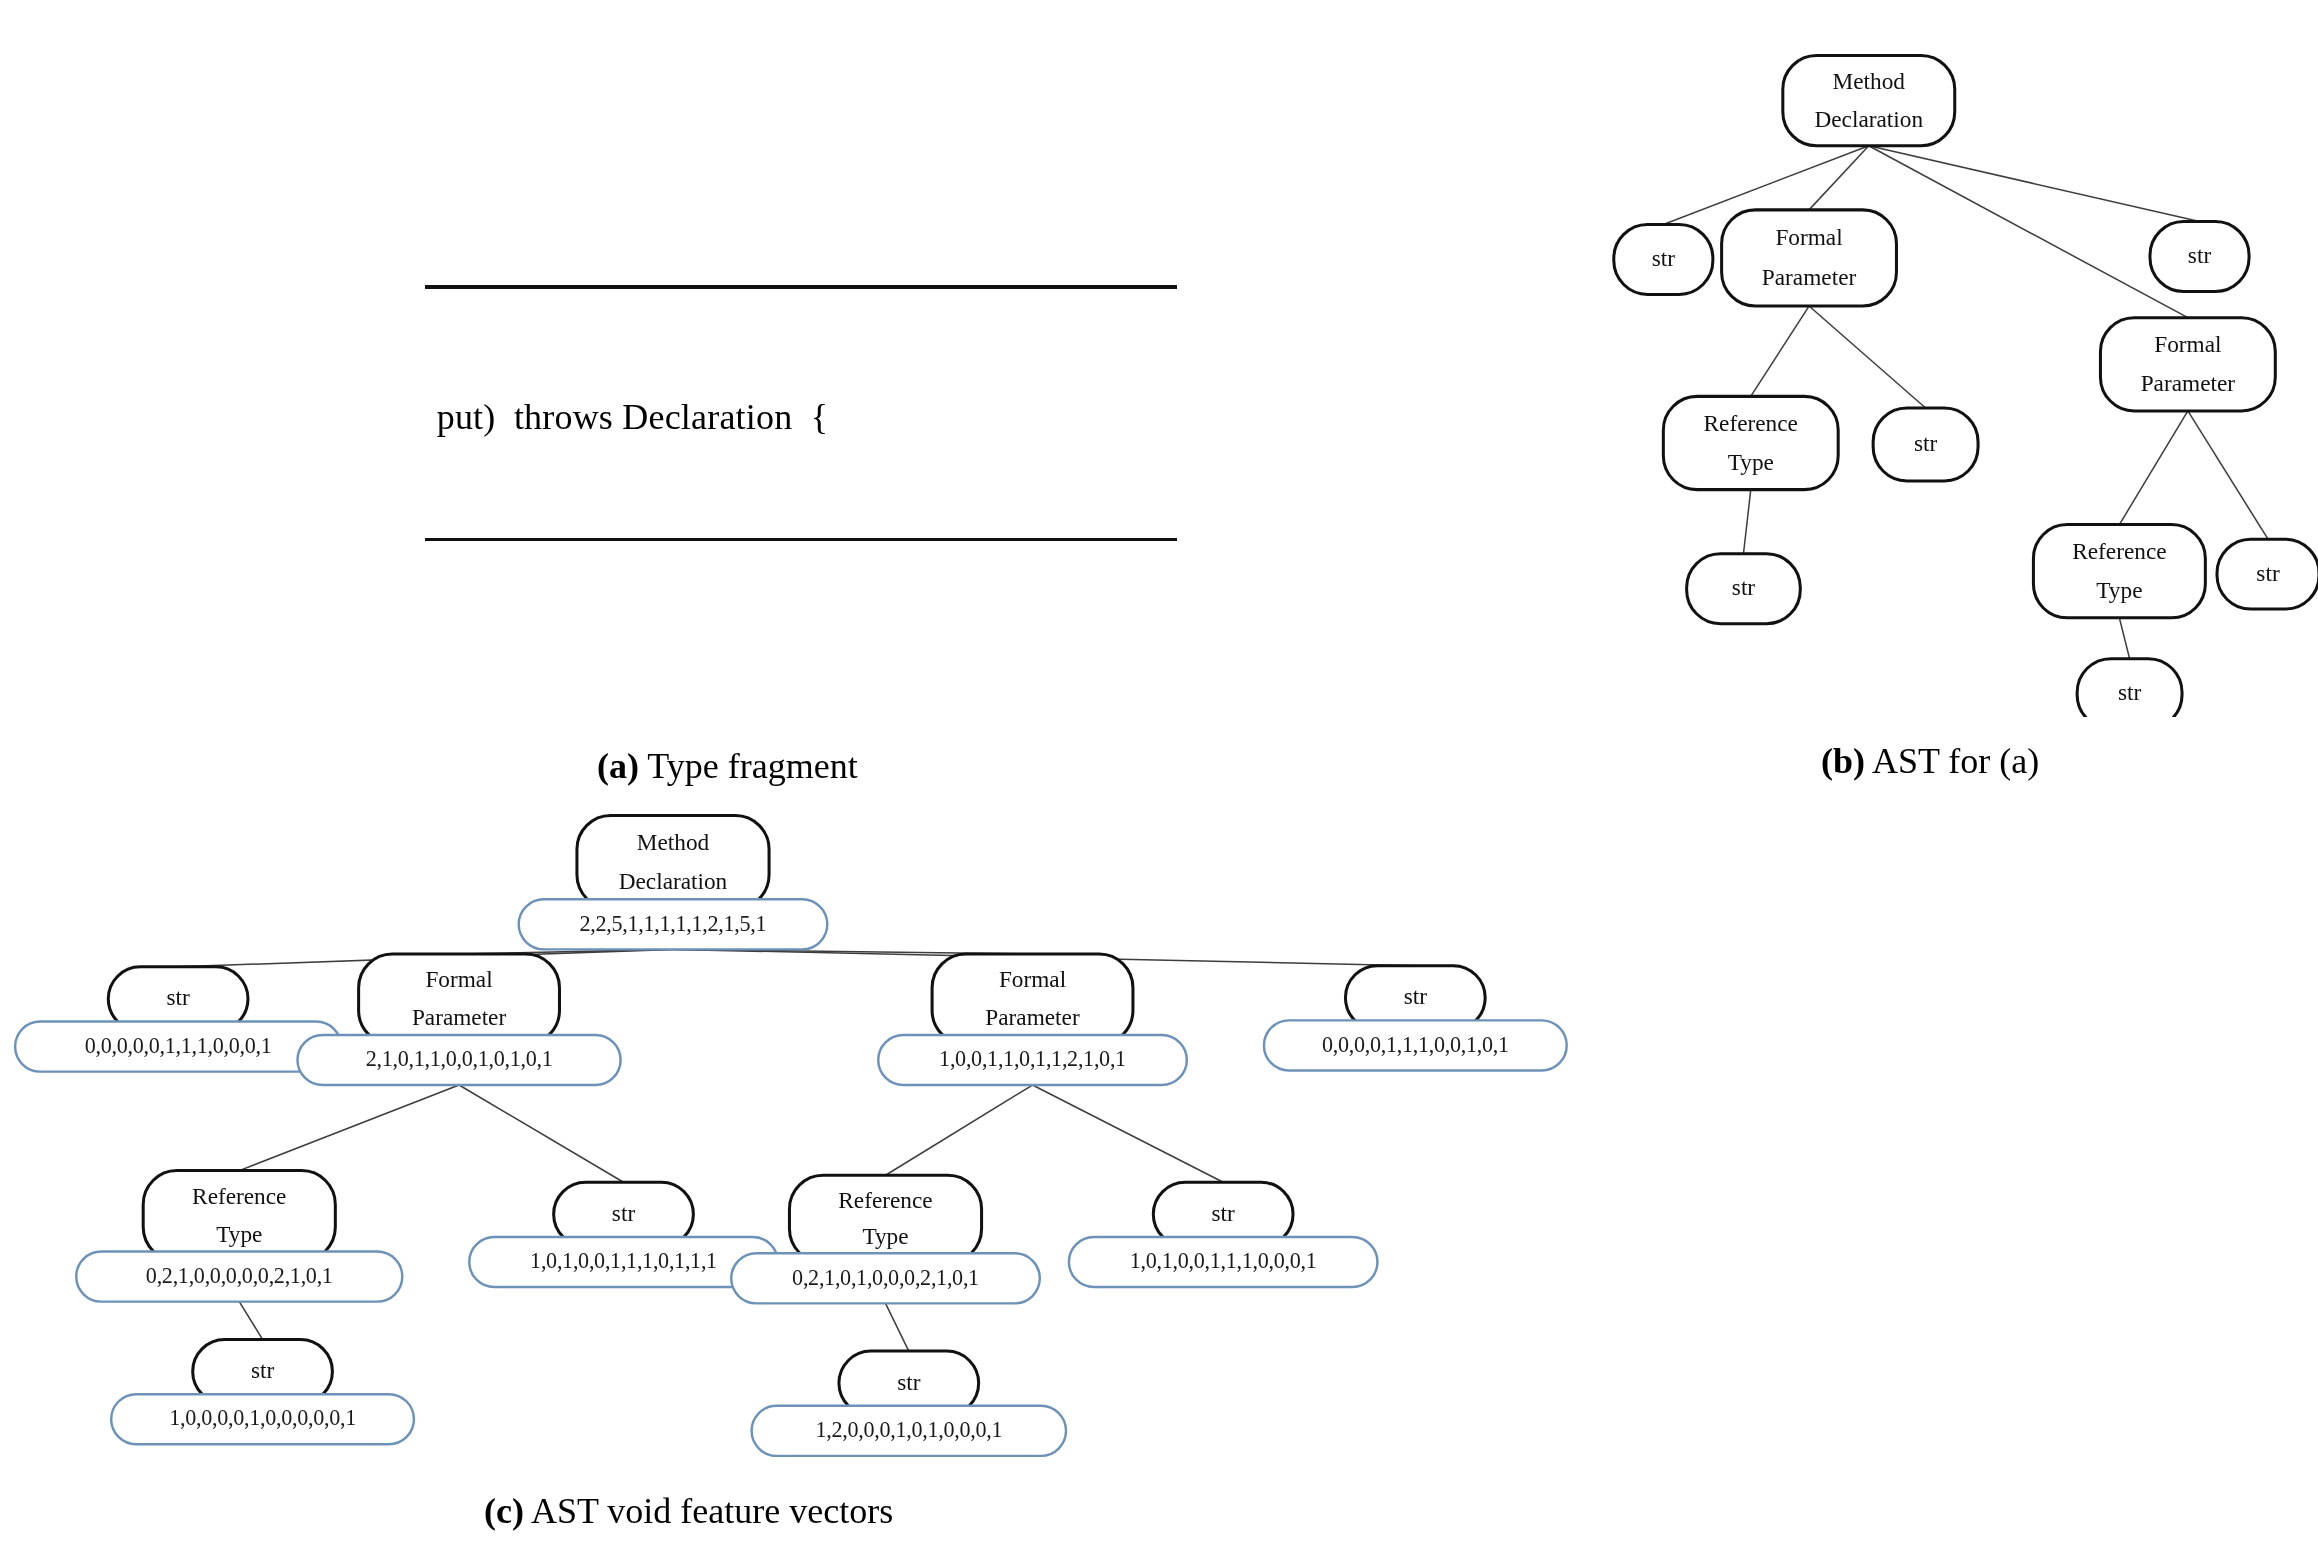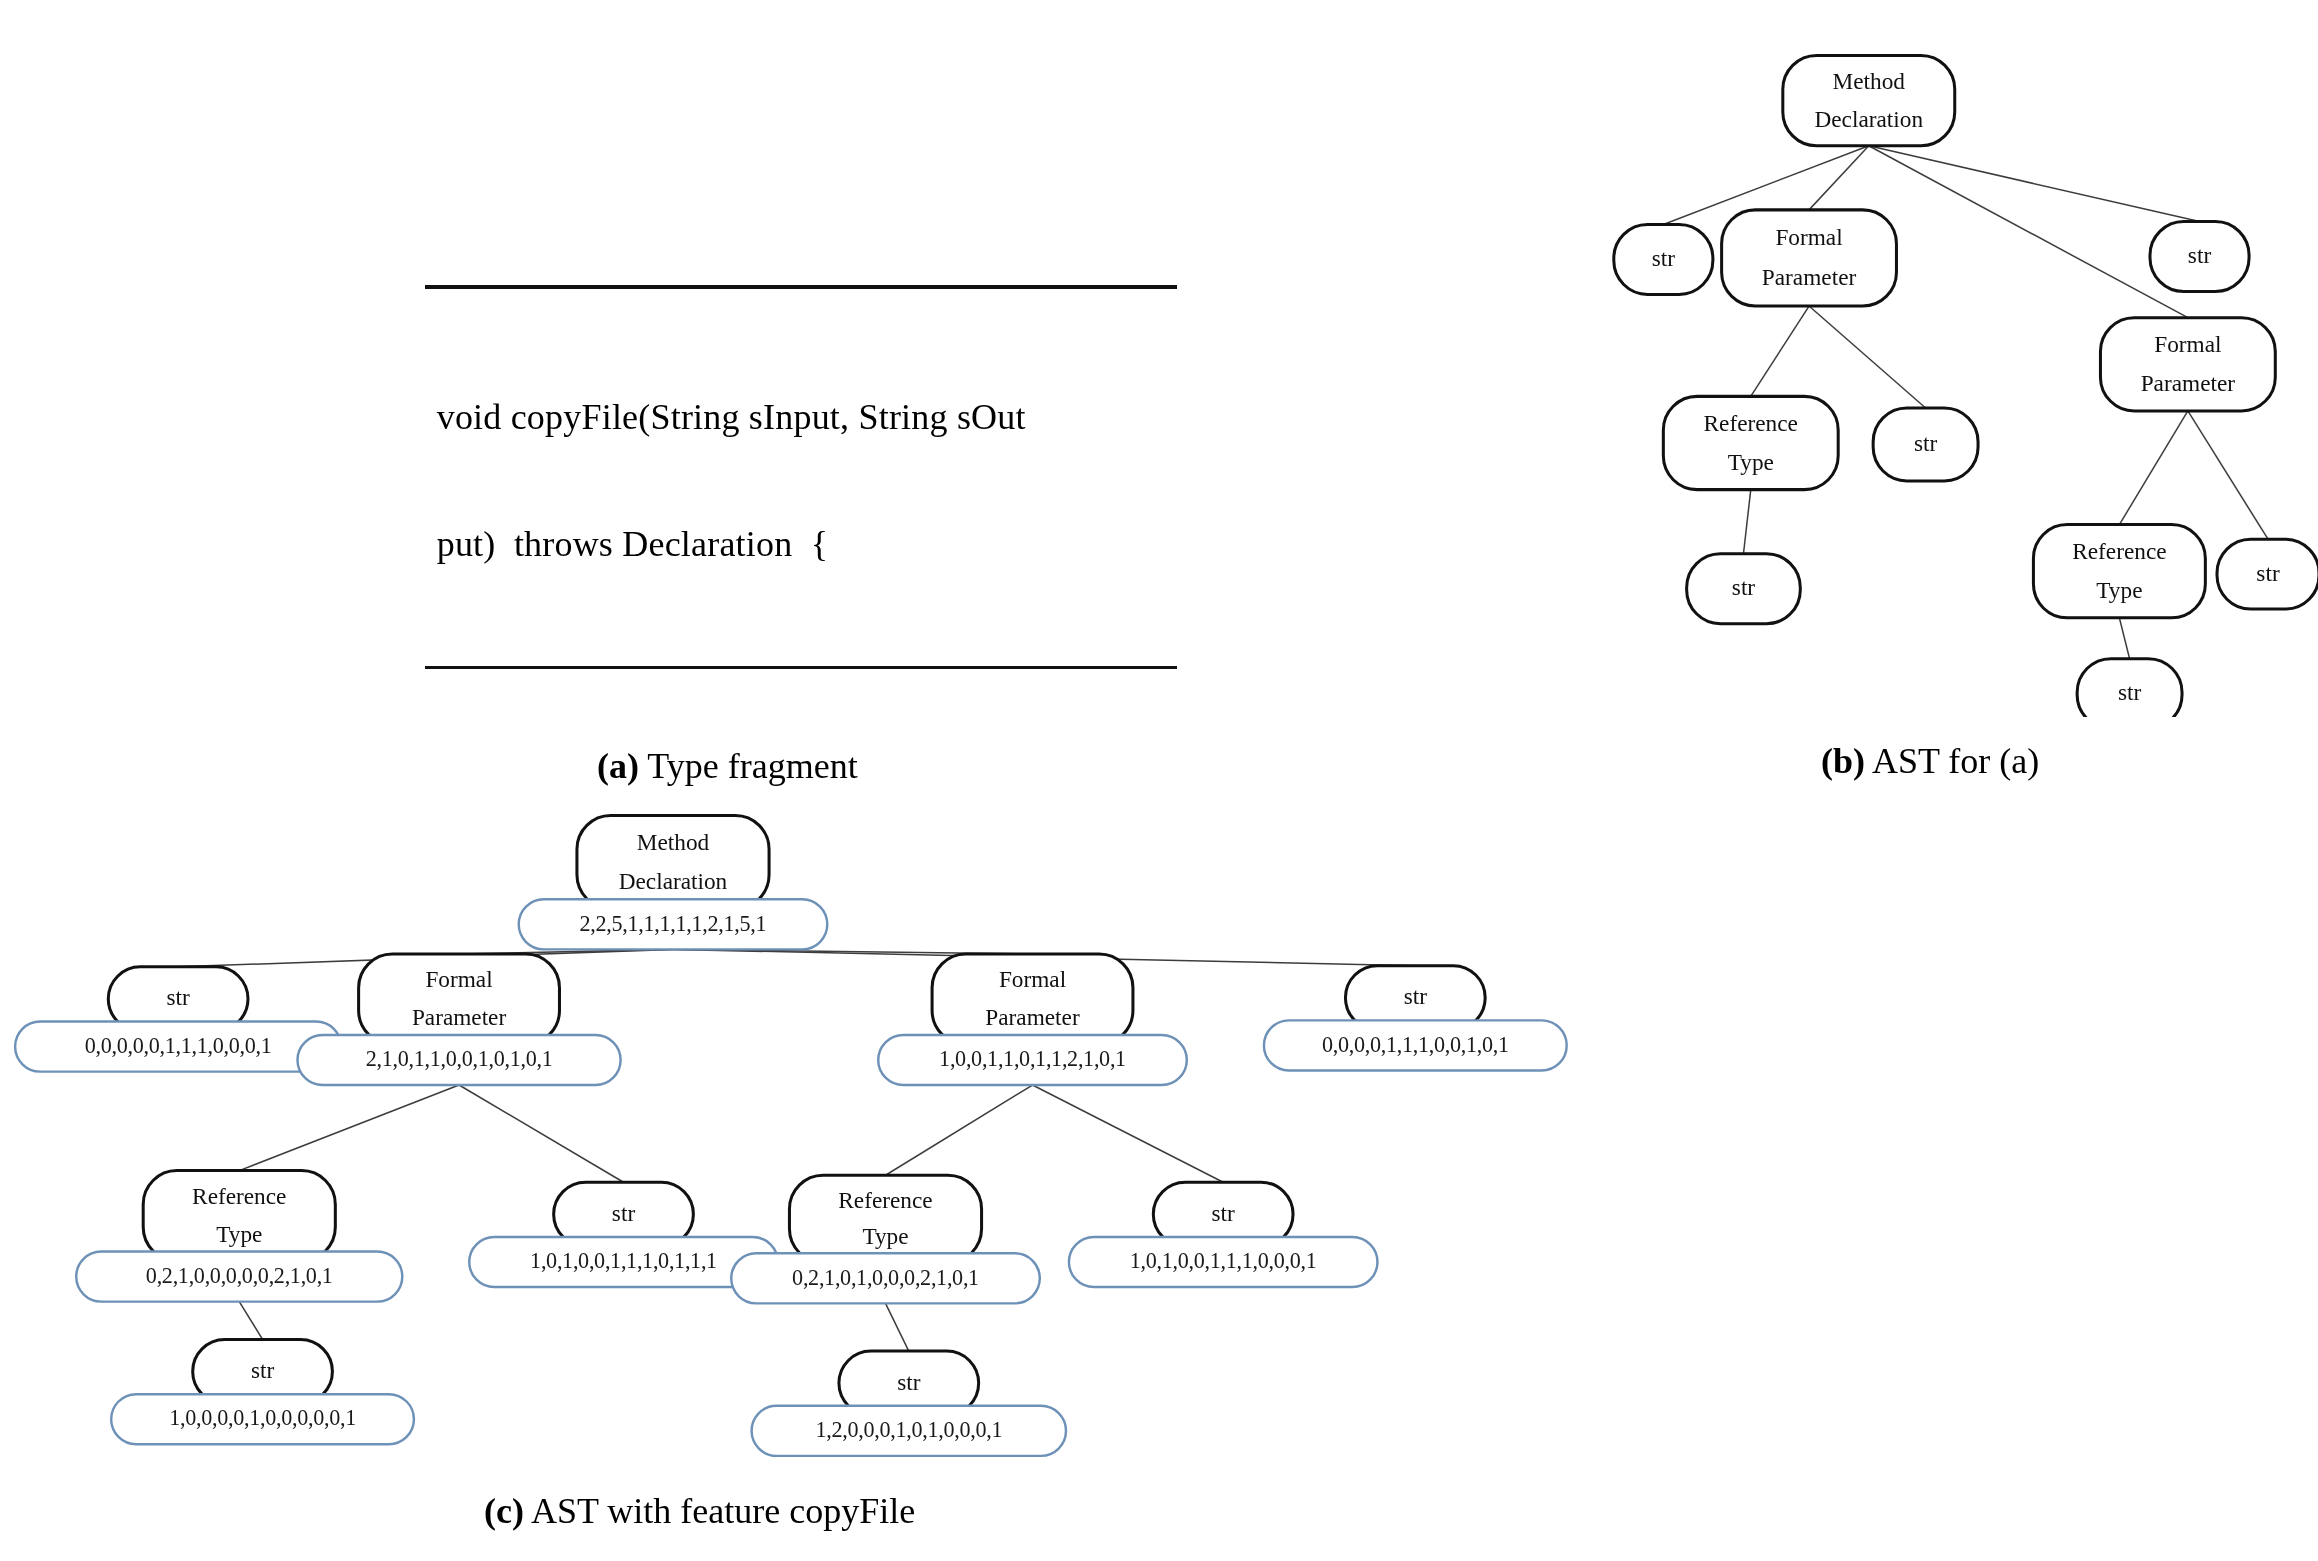--- a/index.html
+++ b/index.html
@@ -84,21 +84,20 @@
   }
   #tree-b-wrap { position: absolute; left: 1573px; top: 0px; }
   #tree-c-wrap { position: absolute; left: 0px;    top: 798px; }
 </style>
 </head>
 <body>
 
 <div id="panel-a">
   <div id="code-rule-top"></div>
   <div id="code-body">
-    <div>void copyFile(String sInput, String sOut</div>
     <div>put)  throws Declaration  {</div>
   </div>
   <div id="code-rule-bottom"></div>
 </div>
 
 <div class="caption" id="caption-a"><span class="tag">(a)</span><span> Type fragment</span></div>
 
 <div id="tree-b-wrap">
   <svg id="tree-b" width="746" height="717" viewBox="0 0 1280 1230">
       <line x1="507.5" y1="250" x2="155" y2="385" class="edge"></line>
@@ -244,14 +243,14 @@
       </g>
       <g>
         <rect x="1440" y="950" width="240" height="110" rx="55" ry="55" class="node-box"></rect>
         <text x="1560" y="1007" class="node-label">str</text>
         <rect x="1290" y="1044" width="540" height="86" rx="43" ry="43" class="vec-box"></rect>
         <text x="1560" y="1089" class="vec-label">1,2,0,0,0,1,0,1,0,0,0,1</text>
       </g>
     </svg>
 </div>
 
-<div class="caption" id="caption-c"><span class="tag">(c)</span><span> AST with feature copyFile</span></div>
+<div class="caption" id="caption-c"><span class="tag">(c)</span><span> AST void feature vectors</span></div>
 
 
 </body></html>

